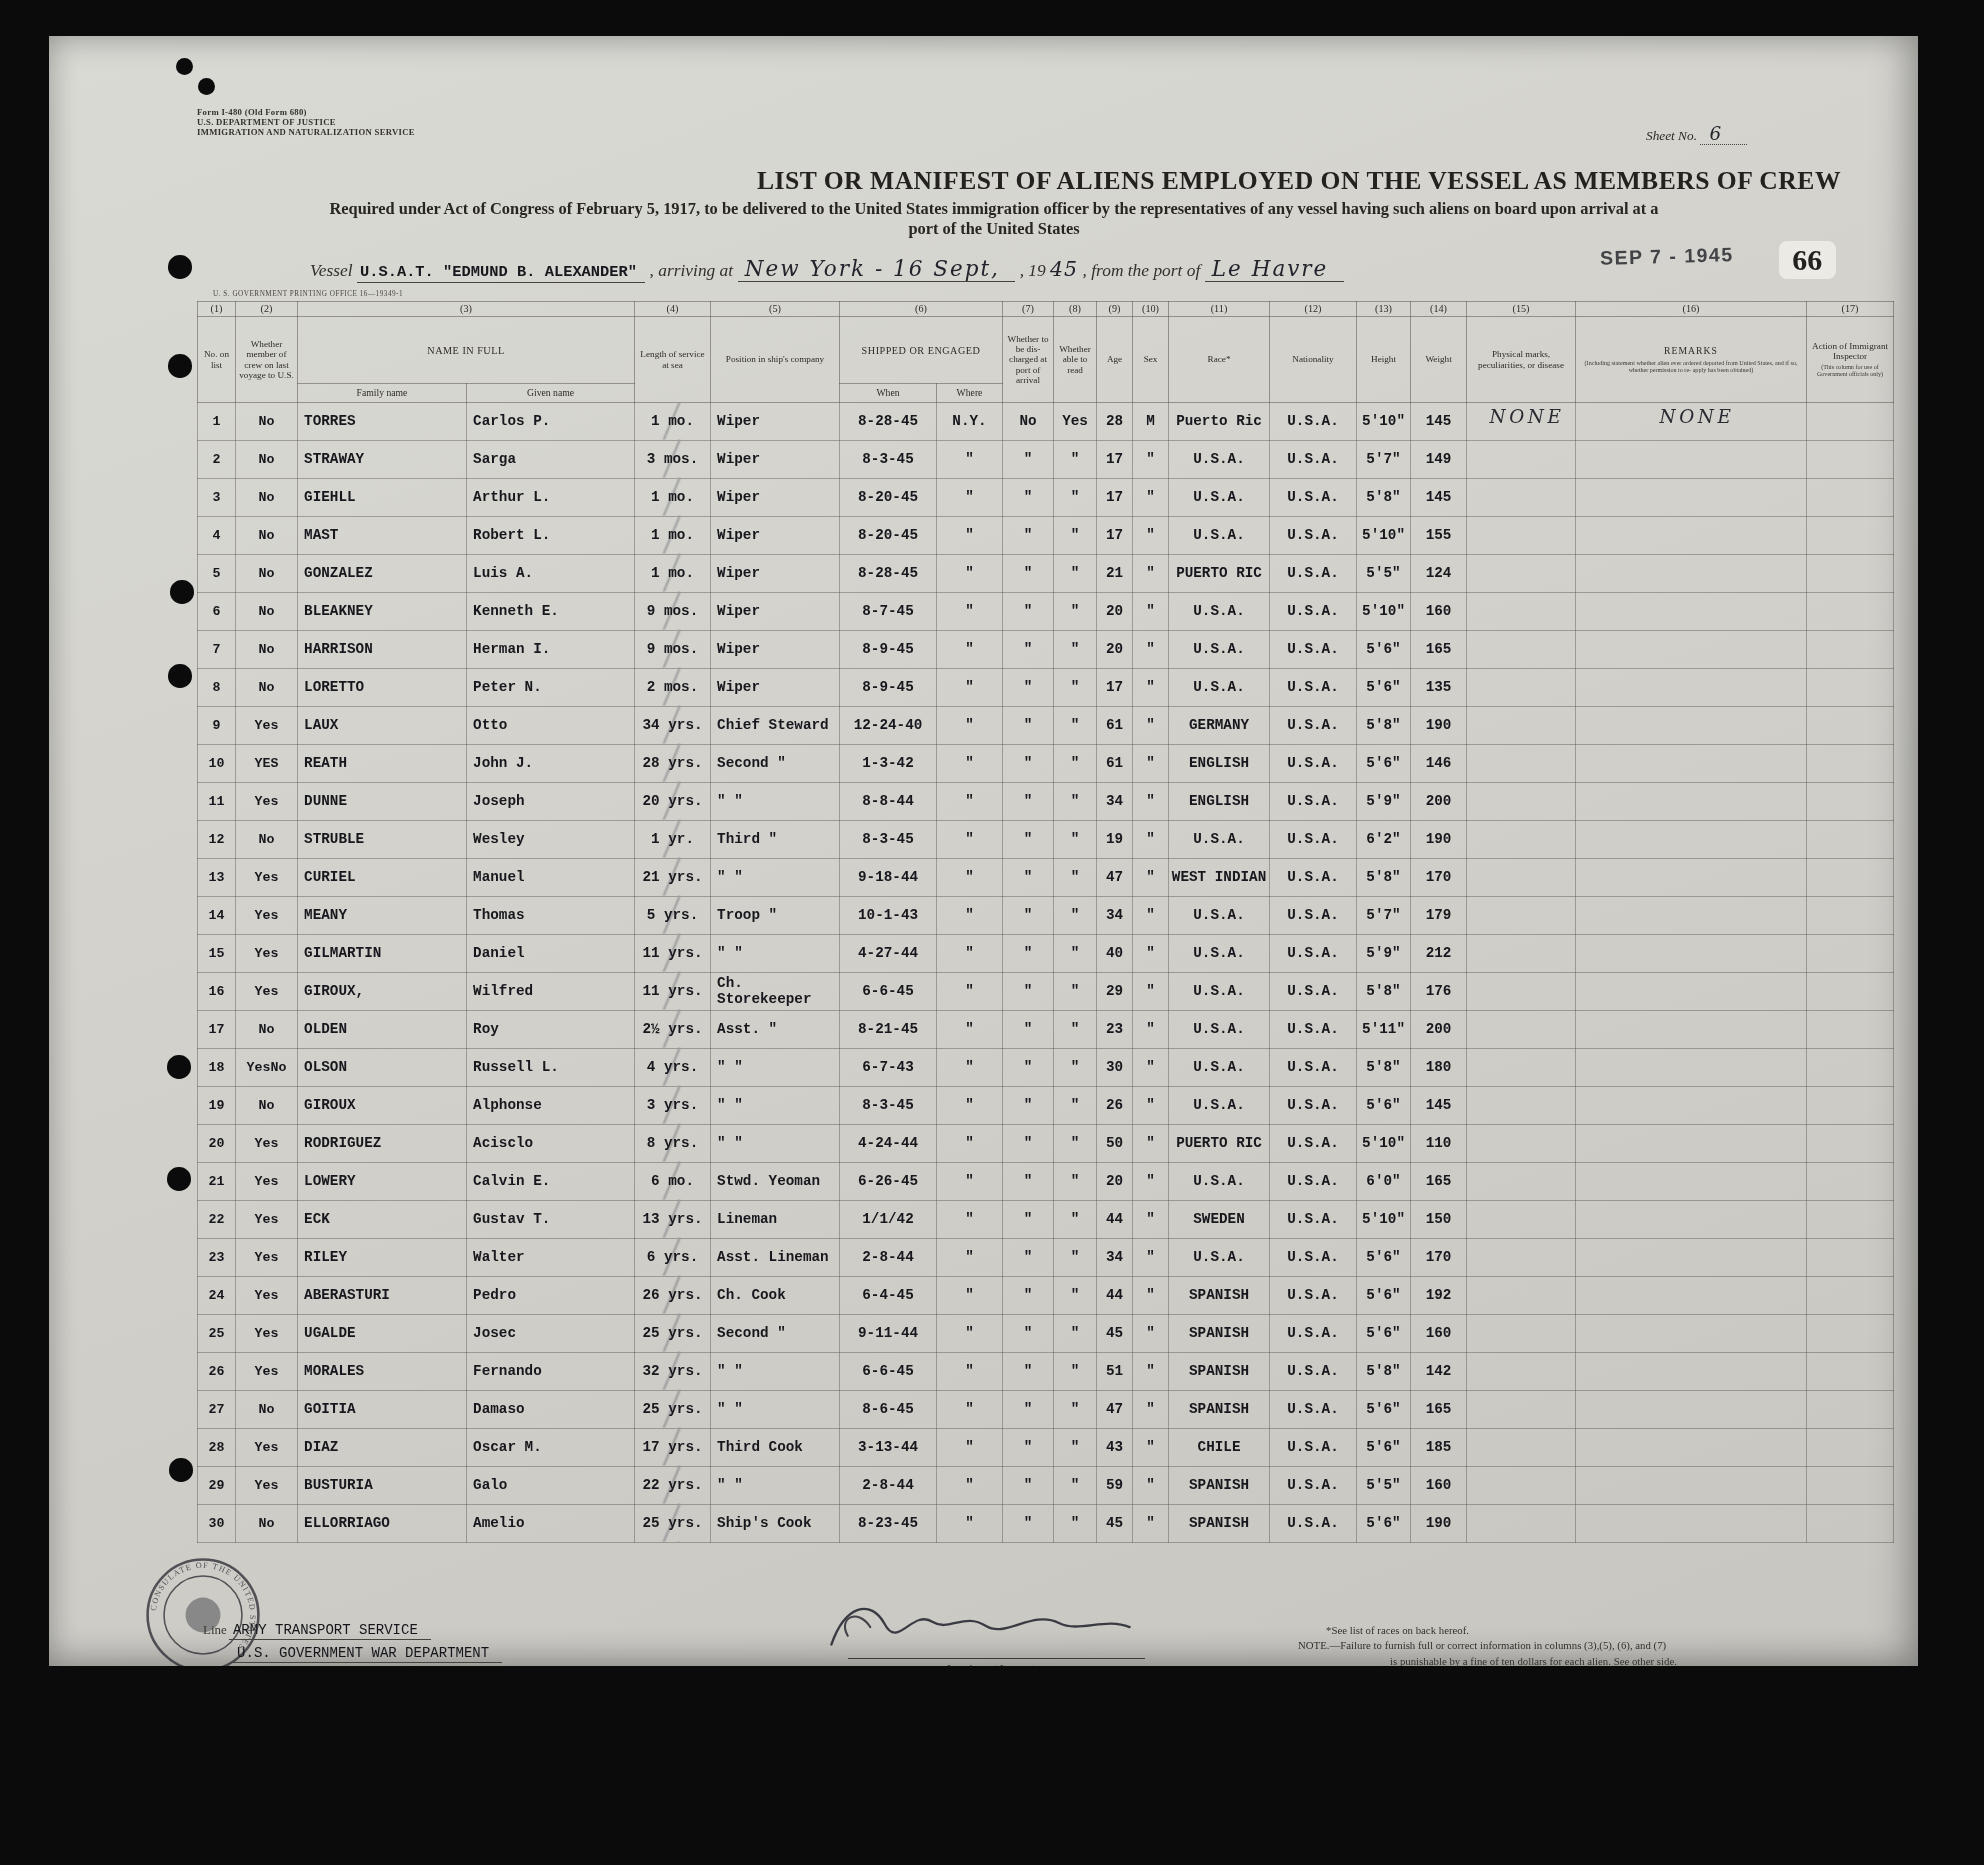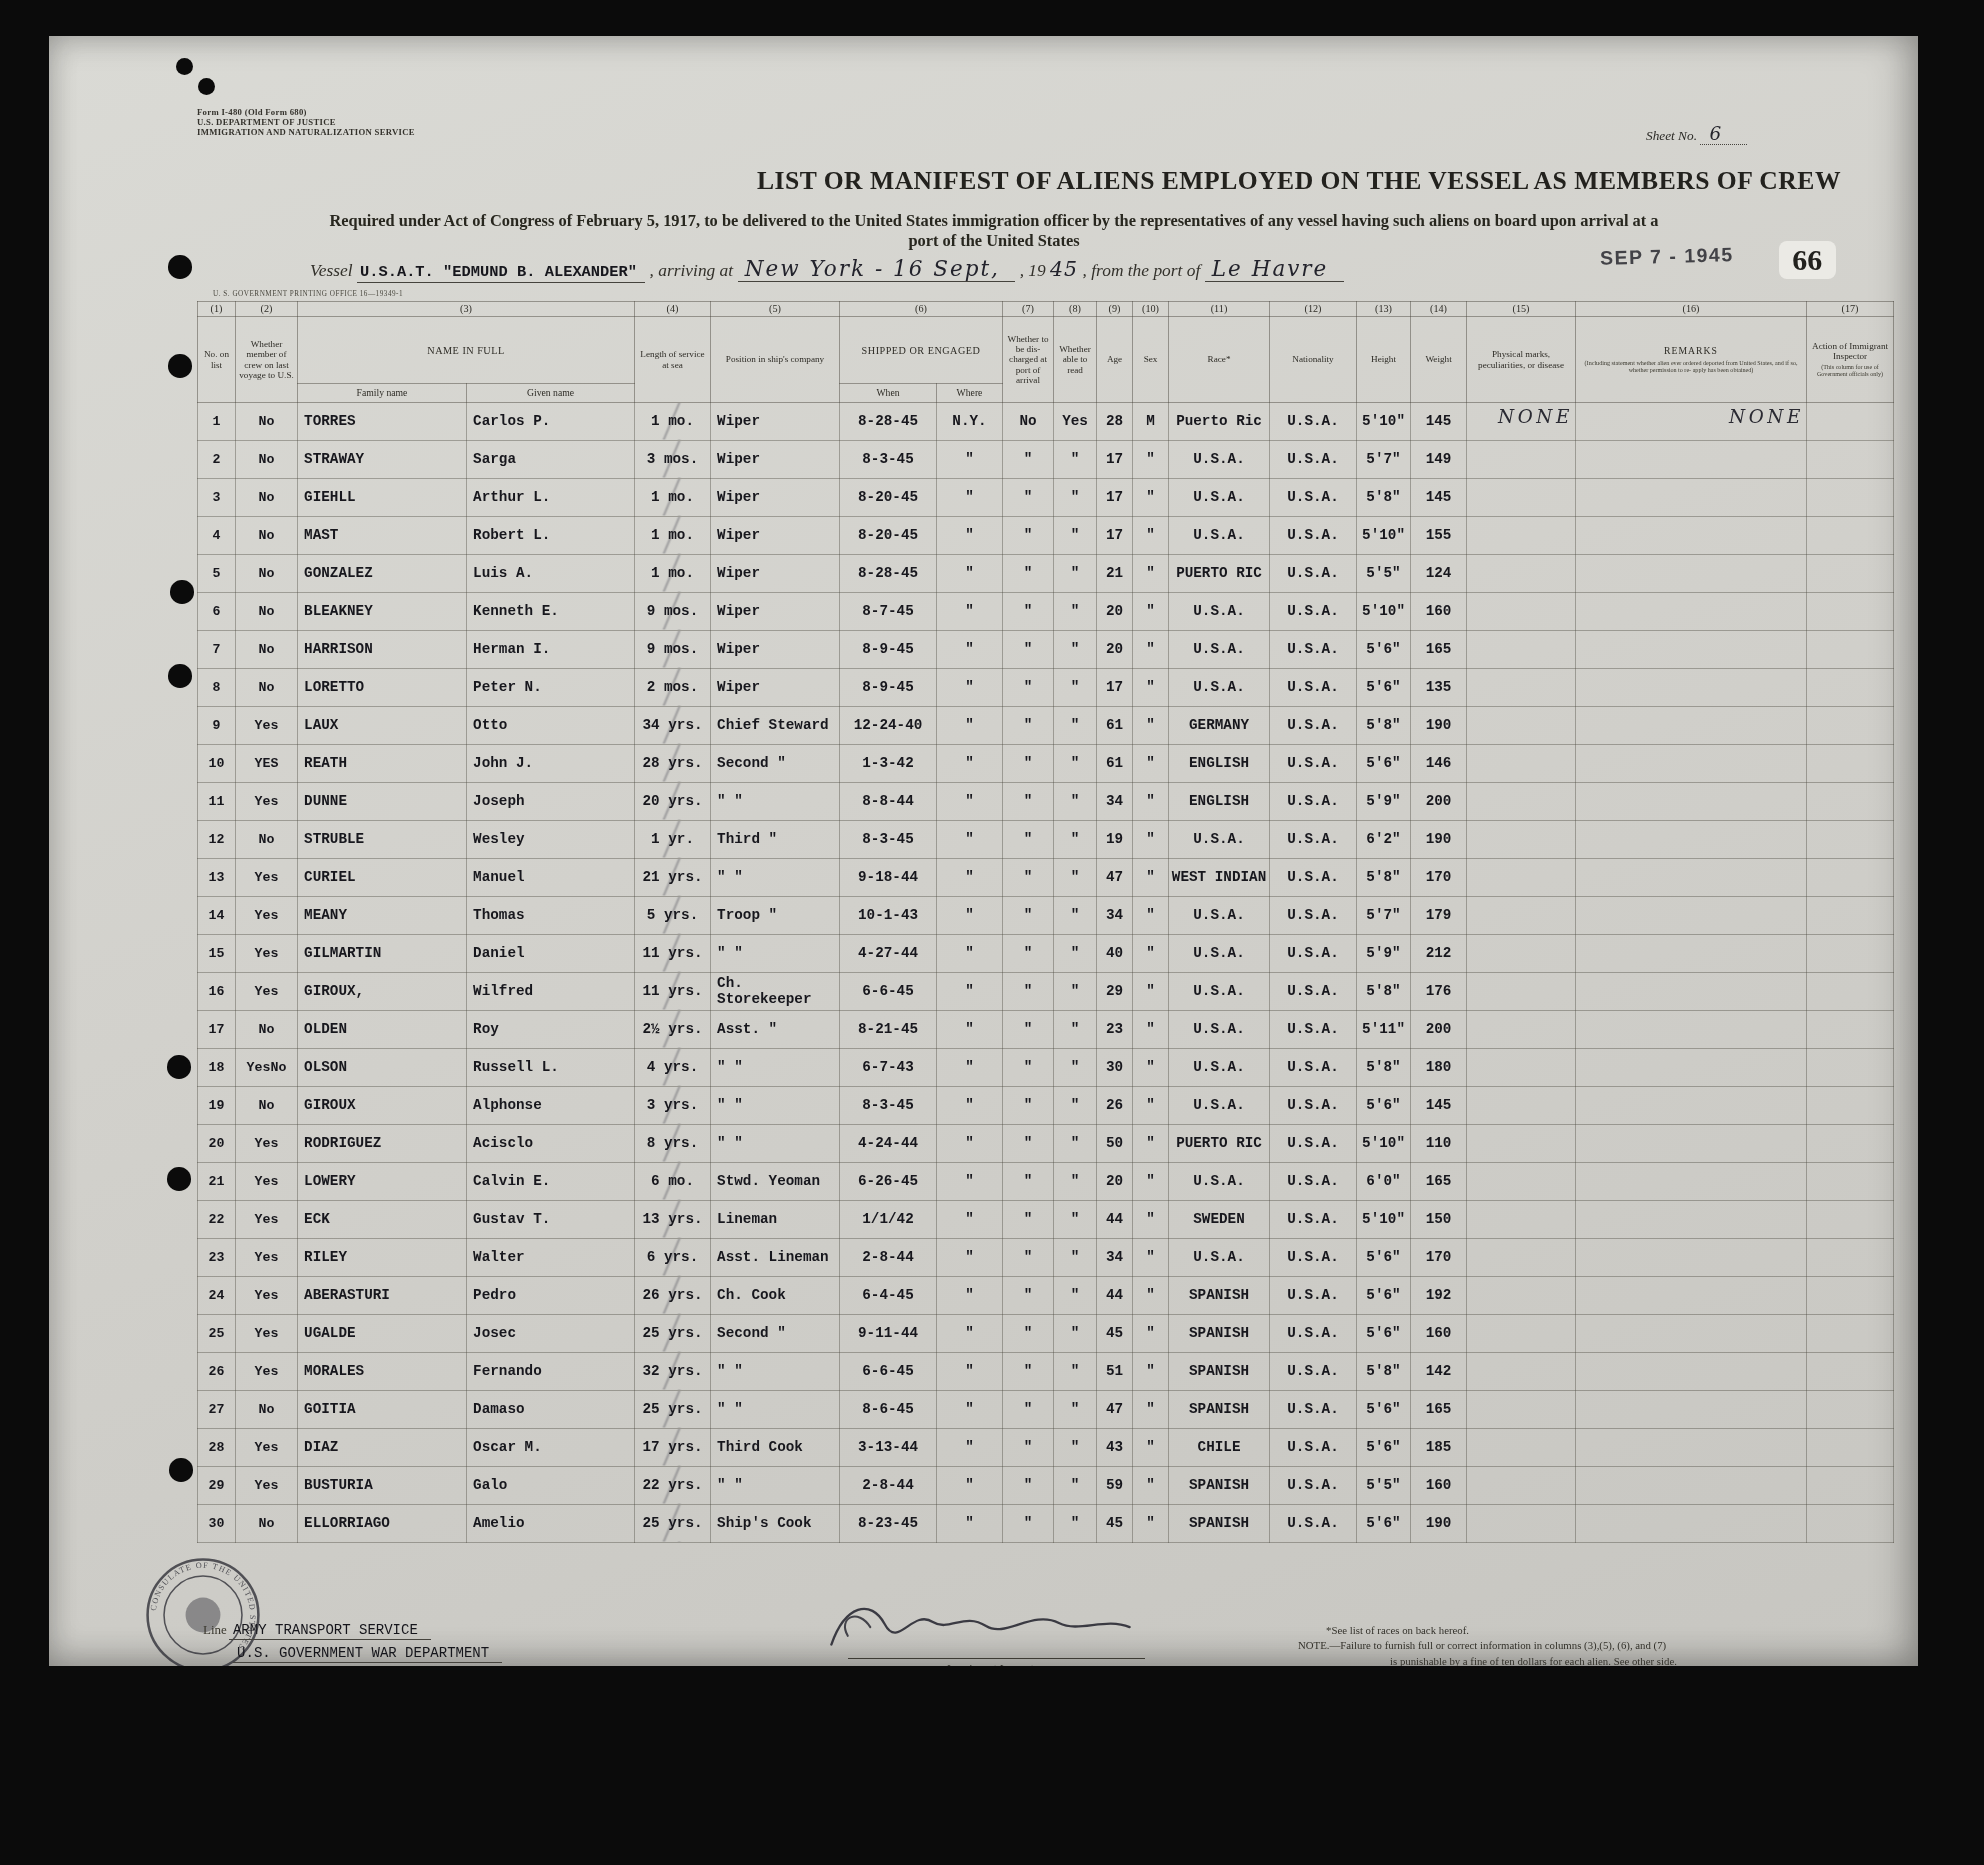--- a/index.html
+++ b/index.html
@@ -18,21 +18,21 @@
     overflow:hidden;
   }
   .hole { position:absolute; background:#0b0b0b; border-radius:50%; }
 
   .form-id { position:absolute; left:148px; top:71px; font-size:8.7px; font-weight:bold; line-height:1.15; letter-spacing:0.3px; color:#34322c; }
   .sheet-no { position:absolute; left:1597px; top:87px; font-size:13.3px; font-style:italic; white-space:nowrap; }
   .sheet-val { font-family:"DejaVu Serif",serif; font-style:italic; font-size:18.4px; border-bottom:1.5px dotted #45433d; padding:0 25.6px 0 9.2px; color:#23232a; }
 
   .title { position:absolute; left:77px; right:61px; top:114px; margin:16px; text-align:right;
     font-size:25.6px; font-weight:bold; letter-spacing:0.5px; color:#23221e; }
-  .subtitle { position:absolute; left:164px; right:143px; top:163px; margin:12px; text-align:center;
+  .subtitle { position:absolute; left:164px; right:143px; top:163px; margin:0; text-align:center;
     font-size:16.4px; font-weight:bold; line-height:1.22; color:#28271f; }
 
   .vessel-line { position:absolute; left:261px; top:220px; font-size:17.4px; font-style:italic; white-space:nowrap; color:#33312b; }
   .vessel-line .typed-name { font-family:"Liberation Mono",monospace; font-style:normal; font-weight:700; font-size:15.4px;
     border-bottom:1.5px solid #45433d; padding:0 8.2px 1px 3.1px; color:#17171d; }
   .hand { font-family:"DejaVu Serif",serif; font-style:italic; color:#23232c; }
   .vessel-line .hand.fill { font-size:21.5px; border-bottom:1.5px solid #45433d; padding:0 15.4px 0 7.2px; letter-spacing:2px; }
   .vessel-line .hand.yr { font-size:20.5px; letter-spacing:1px; }
 
   .date-stamp { position:absolute; left:1551px; top:209px; font-family:"Liberation Sans",sans-serif;
@@ -55,21 +55,21 @@
   .rem-note { display:block; font-size:6.1px; line-height:1.15; margin-top:3.1px; color:#3b392f; }
   .rem-title { display:block; font-size:9.7px; letter-spacing:1px; }
 
   .manifest tbody td { height:38px; font-family:"Liberation Mono",monospace; font-weight:600;
     font-size:14.3px; color:#17171d; text-align:center; vertical-align:middle; padding:0 2px;
     border:1px solid rgba(75,72,62,.40); }
   .manifest tbody td.c-family, .manifest tbody td.c-given, .manifest tbody td.c-position { text-align:left; padding-left:6.1px; }
   .manifest tbody td.c-no, .manifest tbody td.c-member { font-size:13.3px; }
   .manifest tbody td.c-service { background:linear-gradient(113deg, transparent 46%, rgba(55,55,68,.35) 48.5%, transparent 51%); }
   .manifest tbody td.hand-cell { font-family:"DejaVu Serif",serif; font-style:italic; font-weight:400;
-    font-size:18.4px; letter-spacing:3.6px; color:#2a2a32; text-align:right; padding-left:14px; vertical-align:top; padding-top:3.1px; }
+    font-size:18.4px; letter-spacing:3.6px; color:#2a2a32; text-align:center; padding-left:14px; vertical-align:top; padding-top:3.1px; }
 
   
   .seal { position:absolute; left:95px; top:1520px; opacity:.78; }
   .agents { position:absolute; left:154px; top:1586px; white-space:nowrap; }
   .agents .row { margin-bottom:7.2px; }
   .printed-sm { font-size:13px; color:#3a382f; }
   .typed-u { font-family:"Liberation Mono",monospace; font-weight:400; font-size:14px; color:#15151b;
     border-bottom:1.5px solid #45433d; padding:0 13.3px 1px 4.1px; }
   .agents .row.indent { padding-left:30px; }
 

